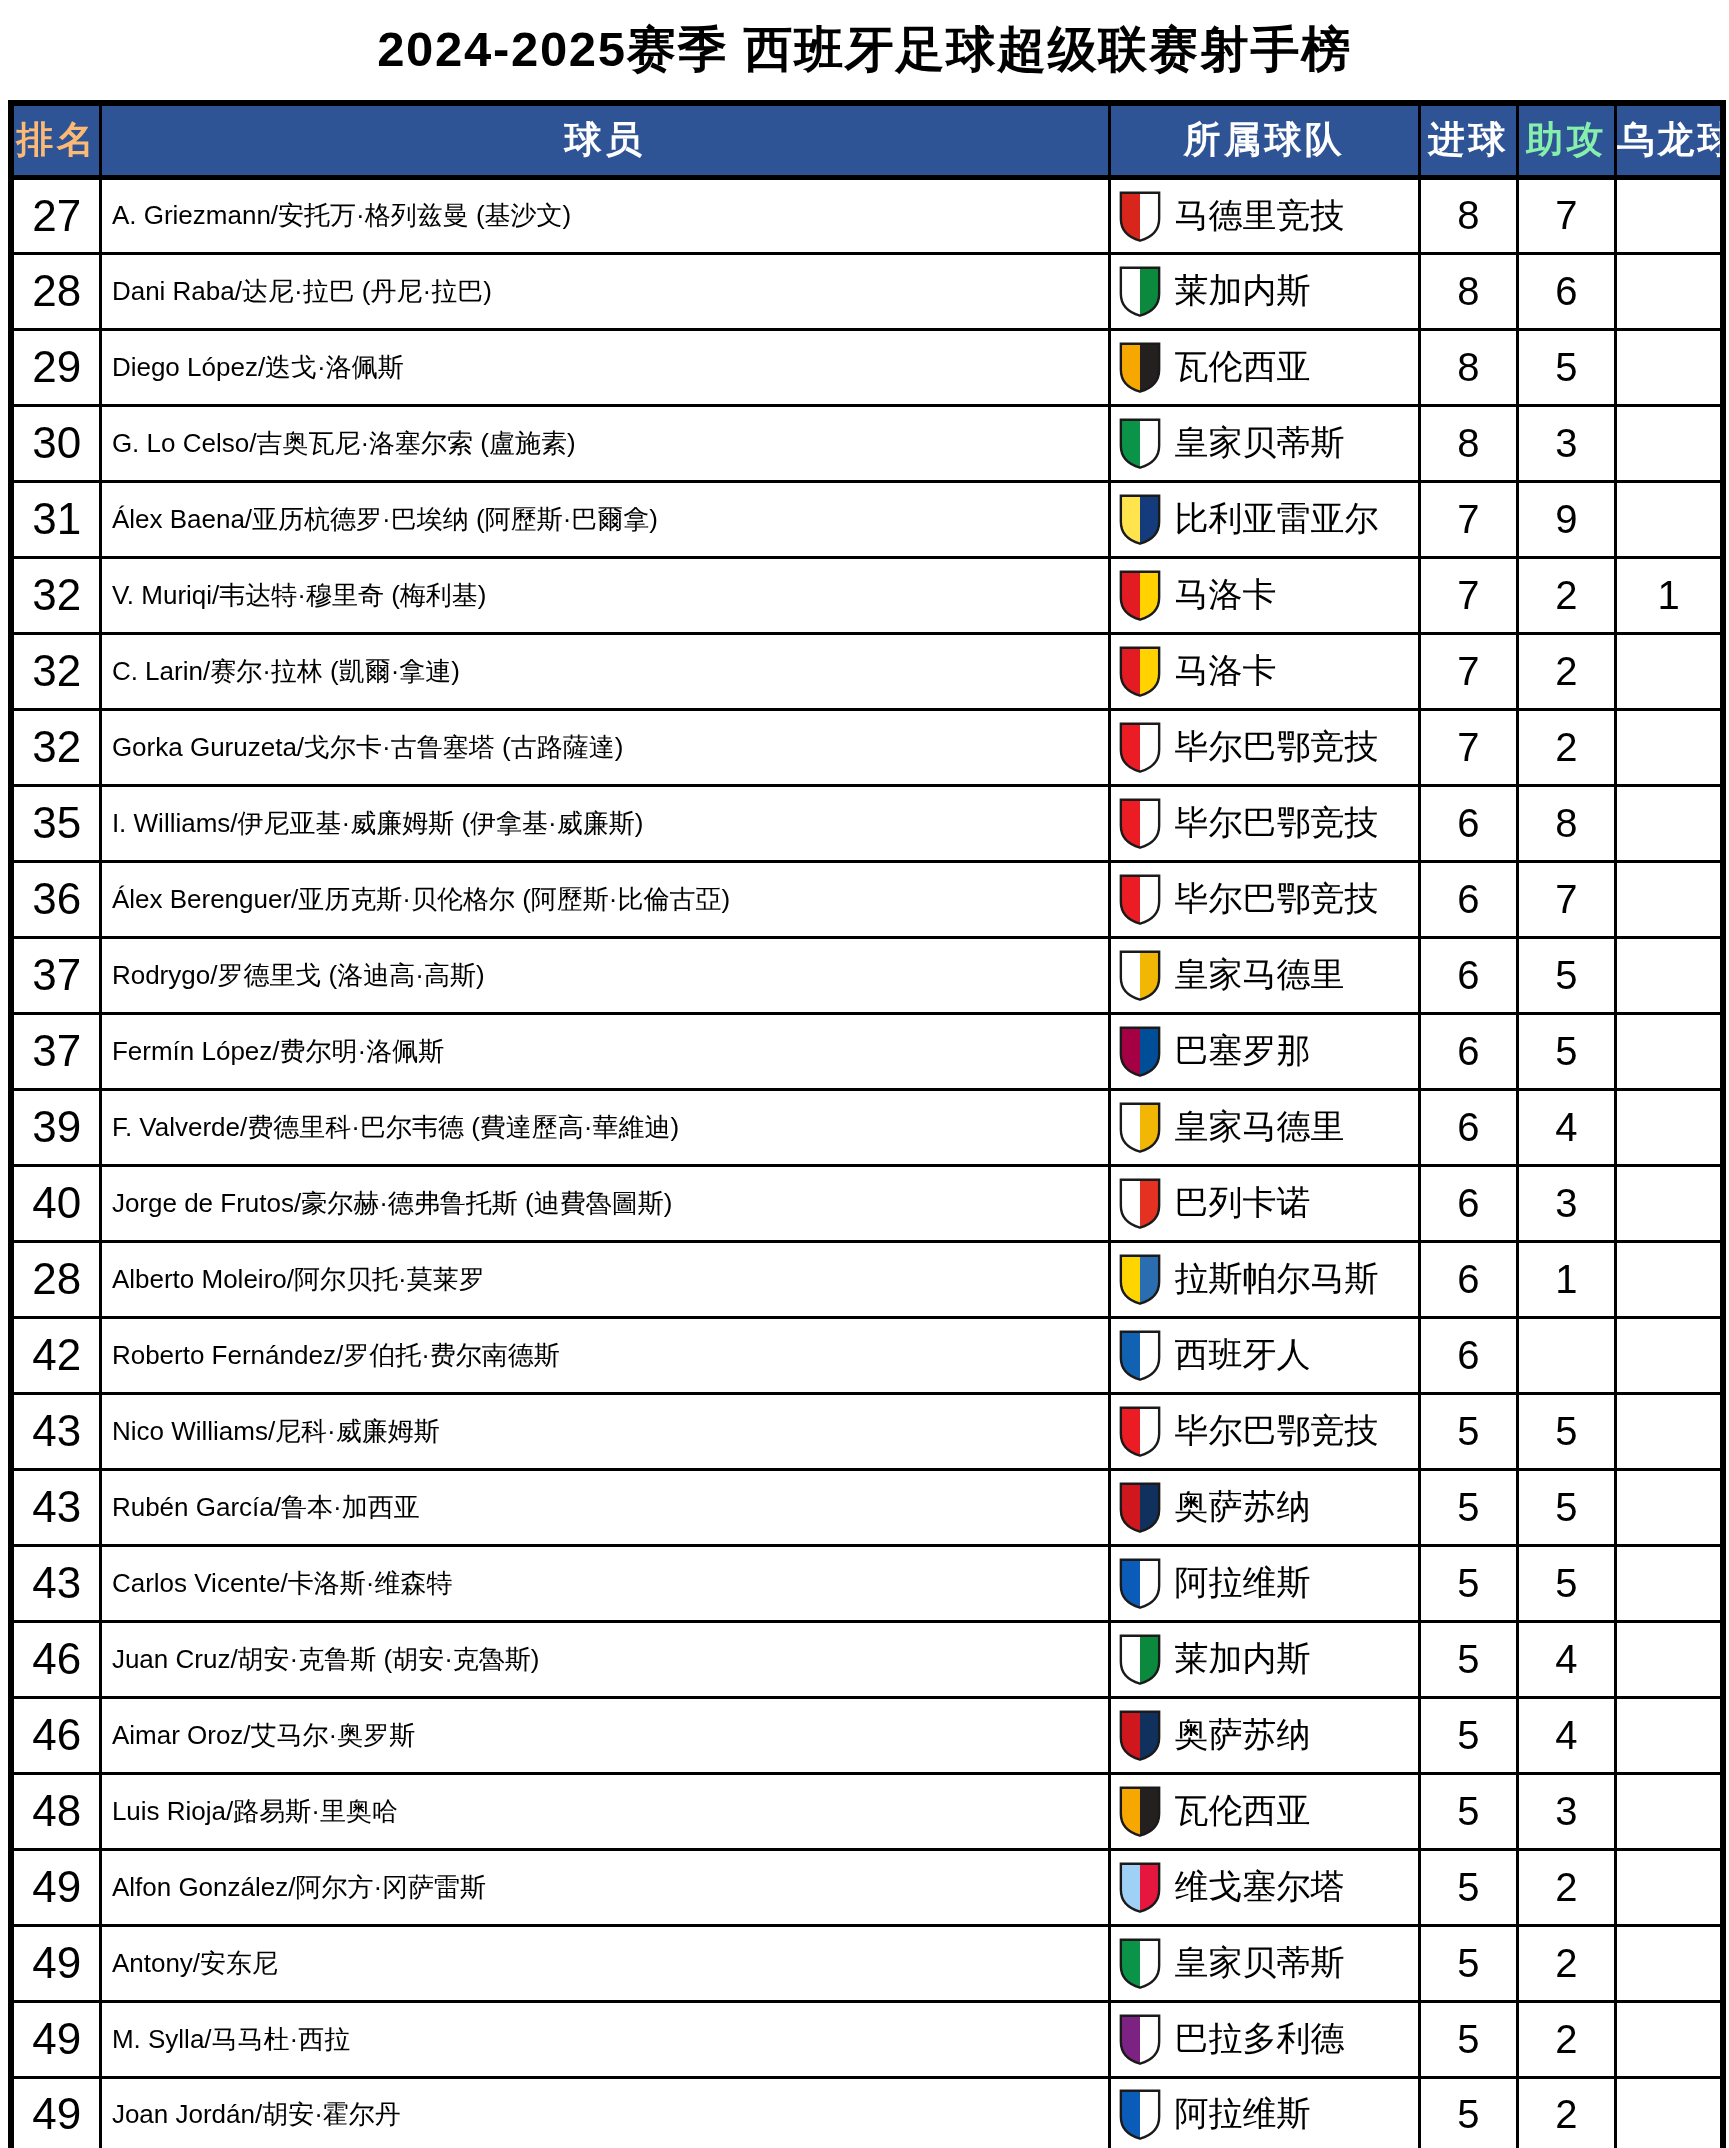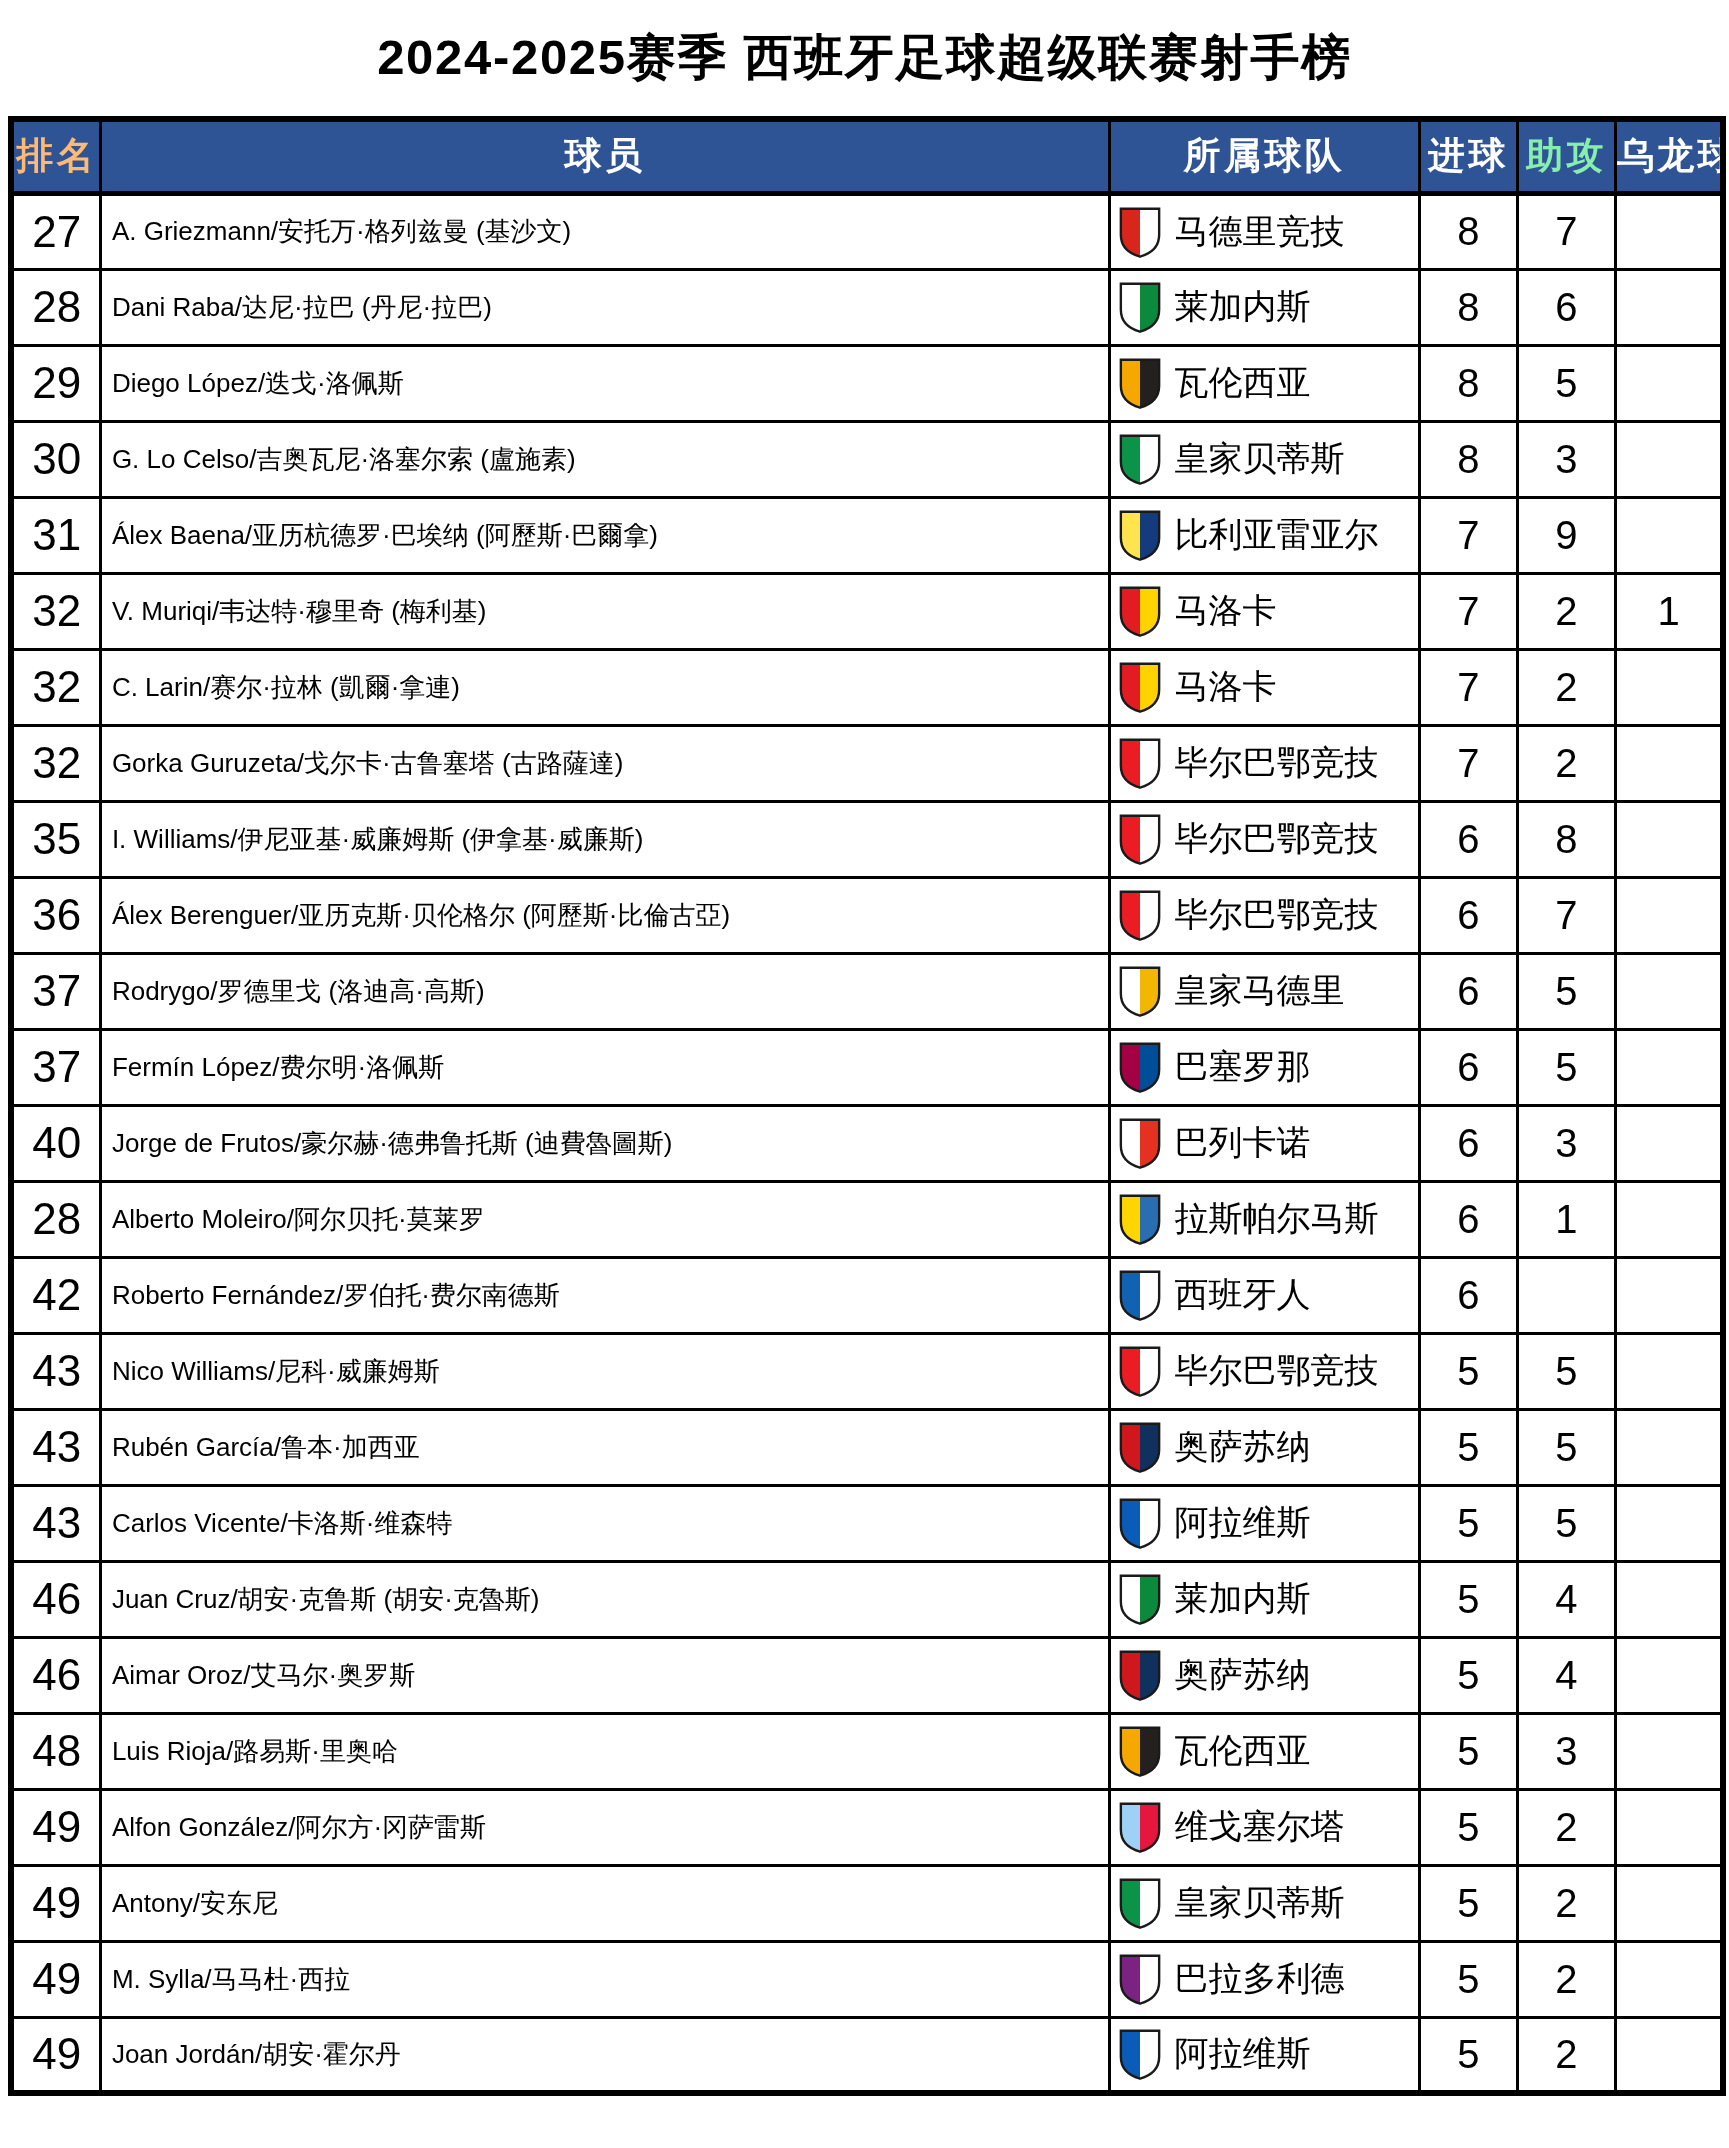--- a/index.html
+++ b/index.html
@@ -2,21 +2,21 @@
 <html style="font-size:13.4px"><head>
 <meta charset="utf-8">
 <style>
   html,body{margin:0;padding:0;background:#ffffff;}
   body{
     width:1729px;height:2148px;
     font-family:"Liberation Sans","DejaVu Sans",sans-serif;
     color:#000;position:relative;overflow:hidden;
   }
   .title{
-    height:116px;display:flex;align-items:center;justify-content:center;
+    height:100px;display:flex;align-items:center;justify-content:center;
     font-size:49px;font-weight:bold;letter-spacing:1.7px;
   }
   table.scorers{
     border-collapse:collapse;table-layout:fixed;
     margin-left:8.4px;width:1713px;
     border:6.7px solid #000;
   }
   col.c1{width:89px}
   col.c2{width:1009px}
   col.c3{width:310px}
@@ -276,20 +276,37 @@
           <path class="crest-outline" d="M4 4 H60 V42 Q60 66 32 74 Q4 66 4 42 Z" fill="none" stroke="#1a1a1a" stroke-width="3.5"></path>
         </svg>
         <span class="team-name">巴塞罗那</span>
       </div>
     </td>
     <td class="c-num">6</td>
     <td class="c-num">5</td>
     <td class="c-num"></td>
   </tr>
 
+  <tr>
+    <td class="c-rank">39</td>
+    <td class="c-player">F. Valverde/费德里科·巴尔韦德 (費達歷高·華維迪)</td>
+    <td class="c-team">
+      <div class="team-wrap">
+        <svg class="crest" viewBox="0 0 64 76" aria-hidden="true">
+          <path class="crest-left" d="M4 4 H32 V74 Q4 66 4 42 Z" fill="#ffffff"></path>
+          <path class="crest-right" d="M32 4 H60 V42 Q60 66 32 74 Z" fill="#f2b705"></path>
+          <path class="crest-outline" d="M4 4 H60 V42 Q60 66 32 74 Q4 66 4 42 Z" fill="none" stroke="#1a1a1a" stroke-width="3.5"></path>
+        </svg>
+        <span class="team-name">皇家马德里</span>
+      </div>
+    </td>
+    <td class="c-num">6</td>
+    <td class="c-num">4</td>
+    <td class="c-num"></td>
+  </tr>
 
   <tr>
     <td class="c-rank">40</td>
     <td class="c-player">Jorge de Frutos/豪尔赫·德弗鲁托斯 (迪費魯圖斯)</td>
     <td class="c-team">
       <div class="team-wrap">
         <svg class="crest" viewBox="0 0 64 76" aria-hidden="true">
           <path class="crest-left" d="M4 4 H32 V74 Q4 66 4 42 Z" fill="#ffffff"></path>
           <path class="crest-right" d="M32 4 H60 V42 Q60 66 32 74 Z" fill="#e43122"></path>
           <path class="crest-outline" d="M4 4 H60 V42 Q60 66 32 74 Q4 66 4 42 Z" fill="none" stroke="#1a1a1a" stroke-width="3.5"></path>

